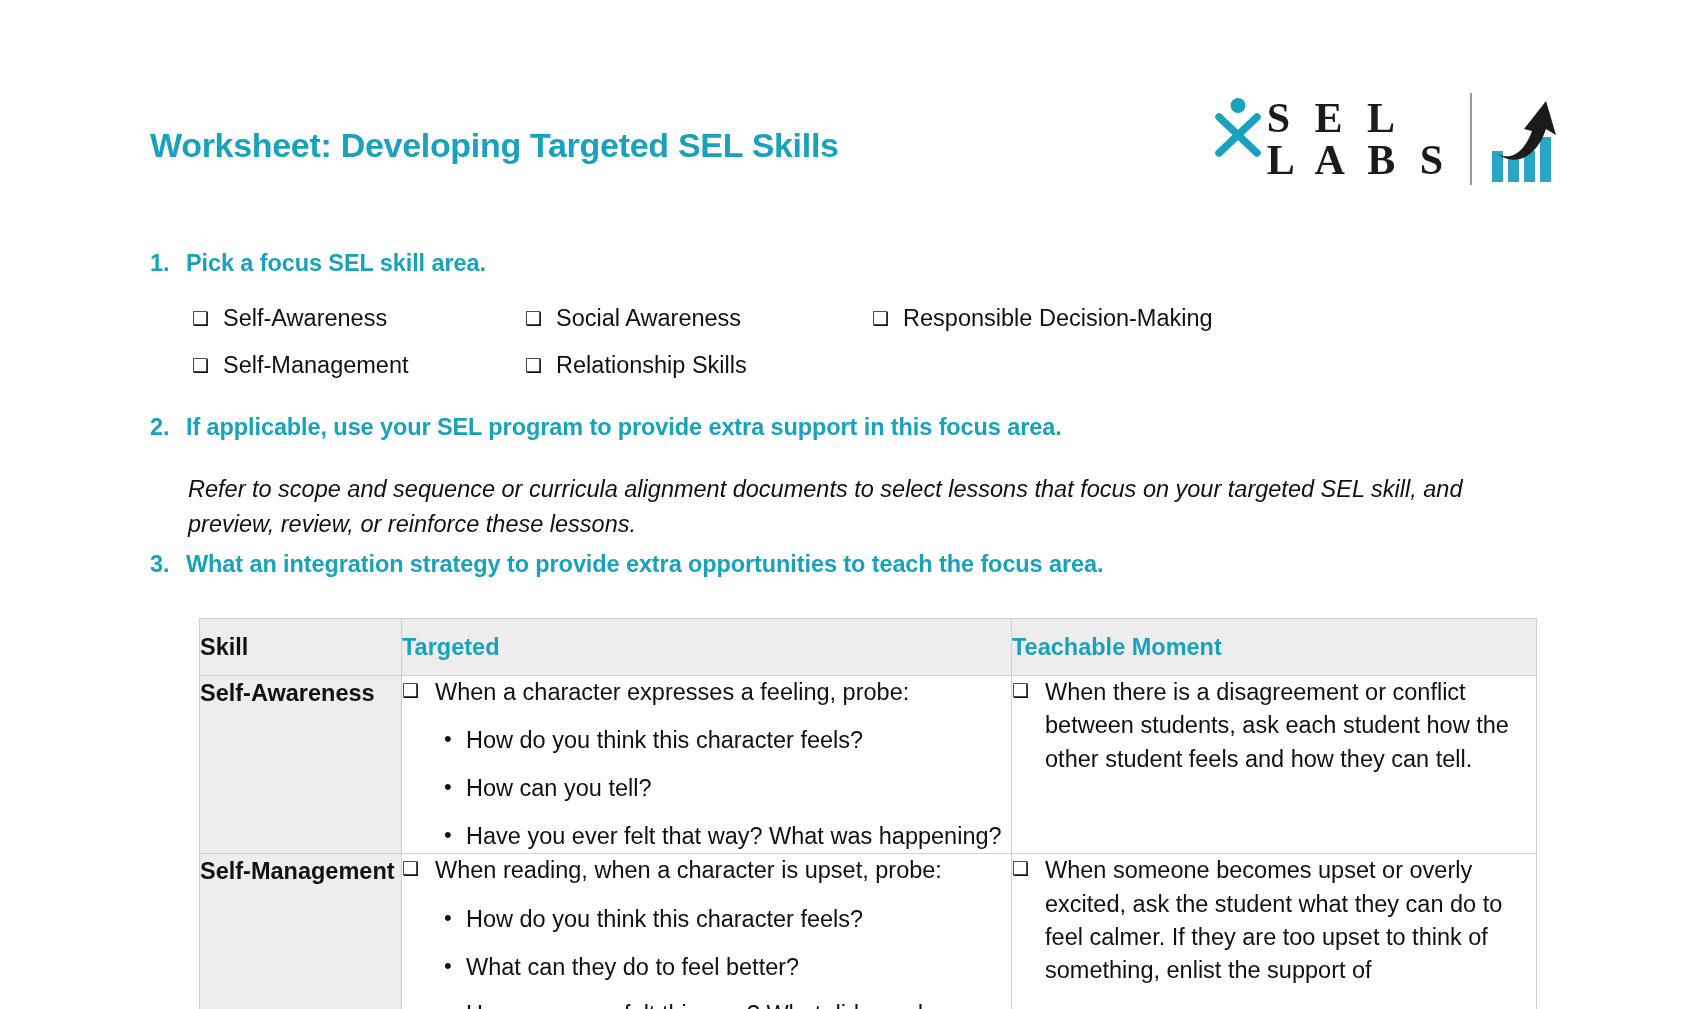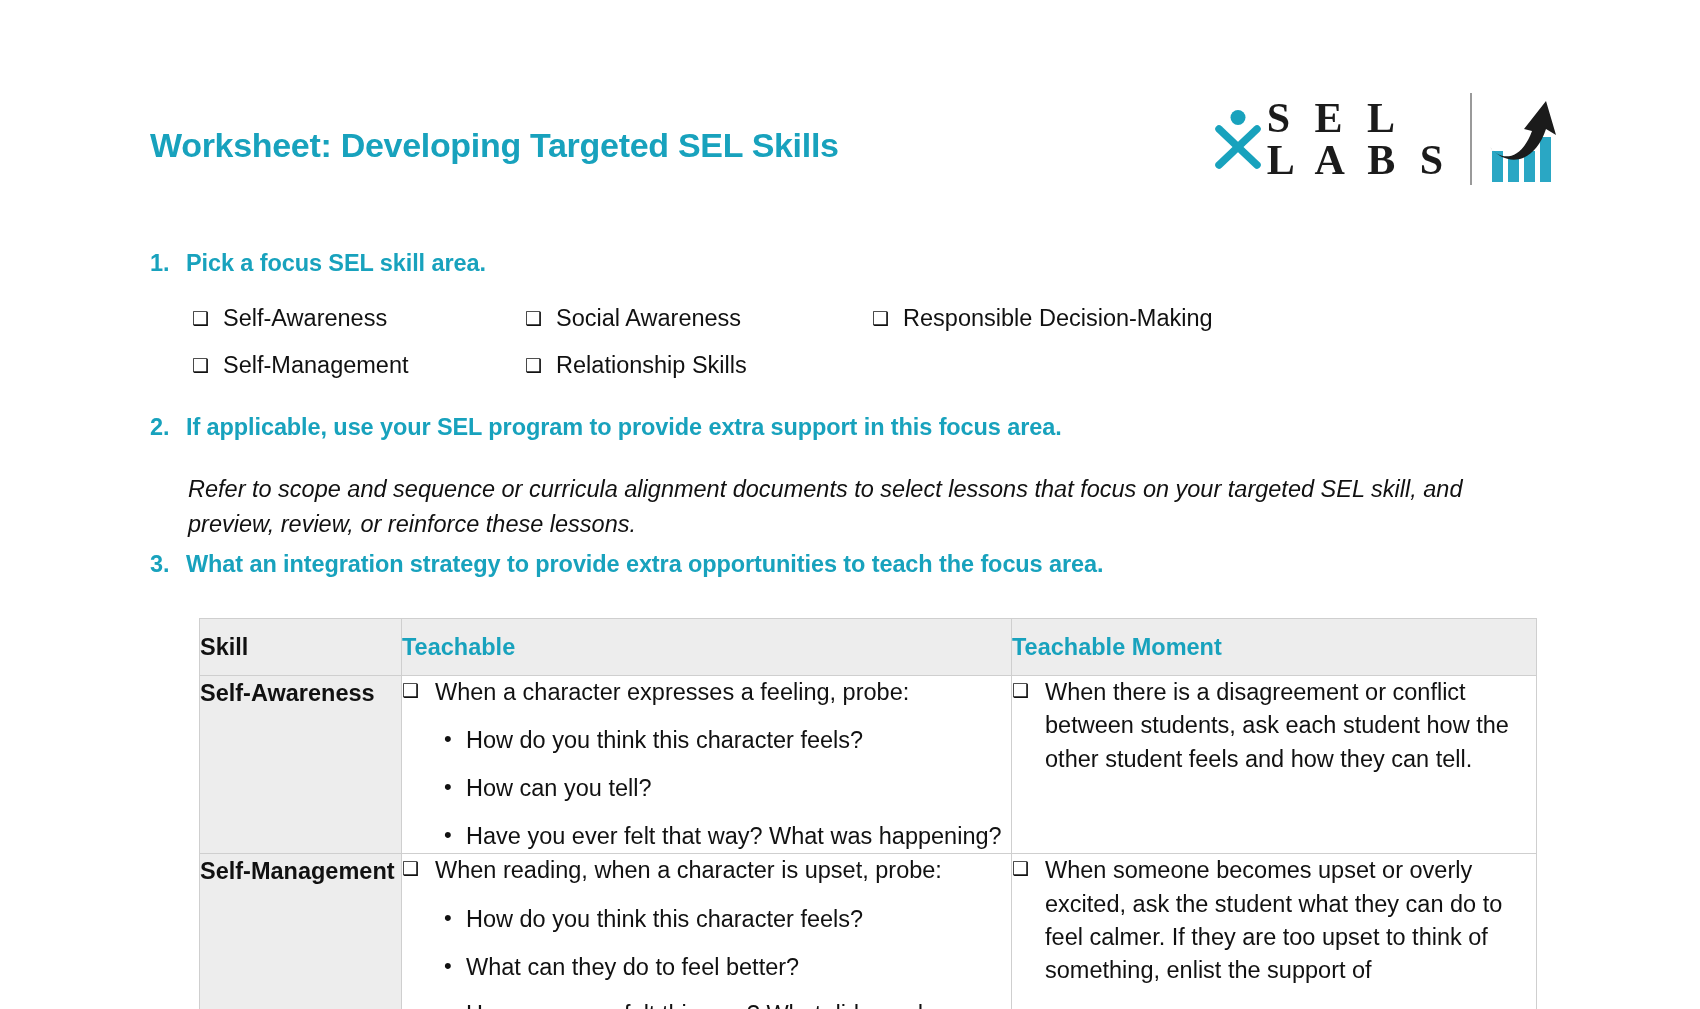--- a/index.html
+++ b/index.html
@@ -33,21 +33,20 @@
     white-space: nowrap;
   }
   .logo {
     display: flex;
     align-items: center;
     gap: 0px;
     margin-top: 8px;
   }
   .logo-left {
     display: flex;
-    align-items: center;
     gap: 6px;
   }
   .logo-person { width: 46px; height: 60px; display:block; }
   .logo-words {
     font-family: "Liberation Serif", "DejaVu Serif", serif;
     font-weight: bold;
     color: #1b1b1b;
     font-size: 42px;
     line-height: 1.0;
     letter-spacing: 7px;
@@ -240,21 +239,21 @@
 
   <table class="tbl">
     <colgroup>
       <col class="col-skill">
         <col class="col-lit">
         <col class="col-tm">
     </colgroup>
     <thead>
       <tr>
         <th class="th-skill">Skill</th>
-        <th class="th-teal">Teachable</th>
+        <th class="th-teal">Targeted</th>
         <th class="th-teal">Teachable Moment</th>
       </tr>
     </thead>
     <tbody>
 
       <tr>
         <td class="cell-skill">Self-Awareness</td>
         <td class="cell-body">
           <div class="lead">
             <span class="cbox">❑</span>

